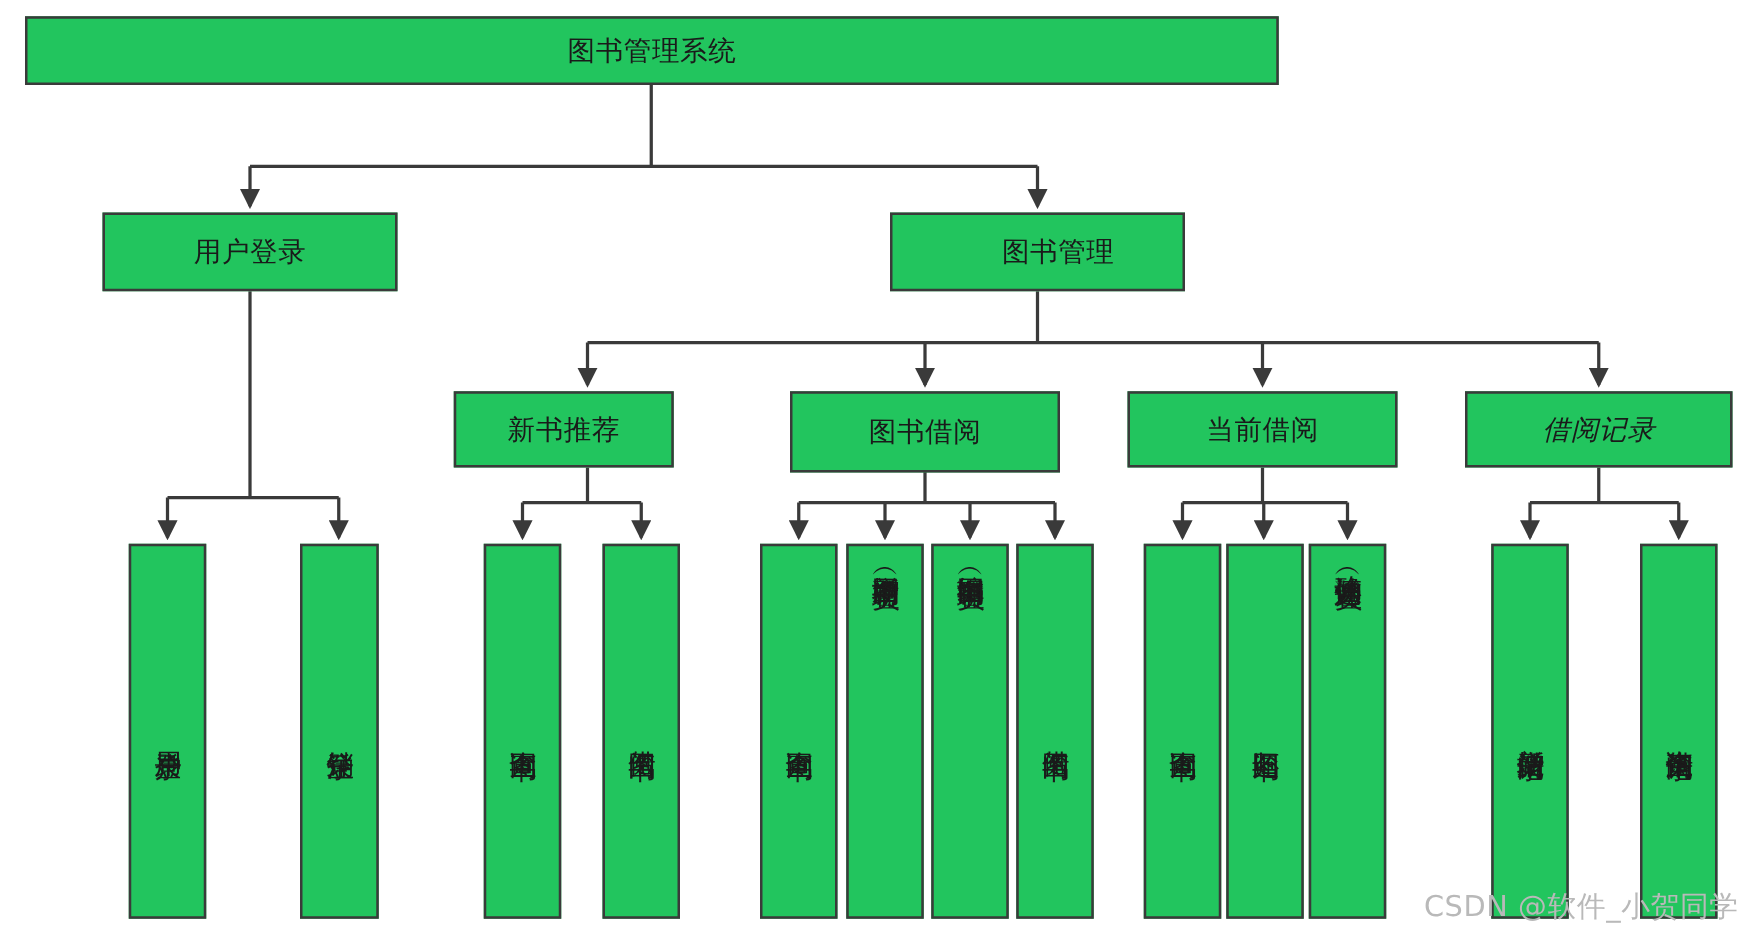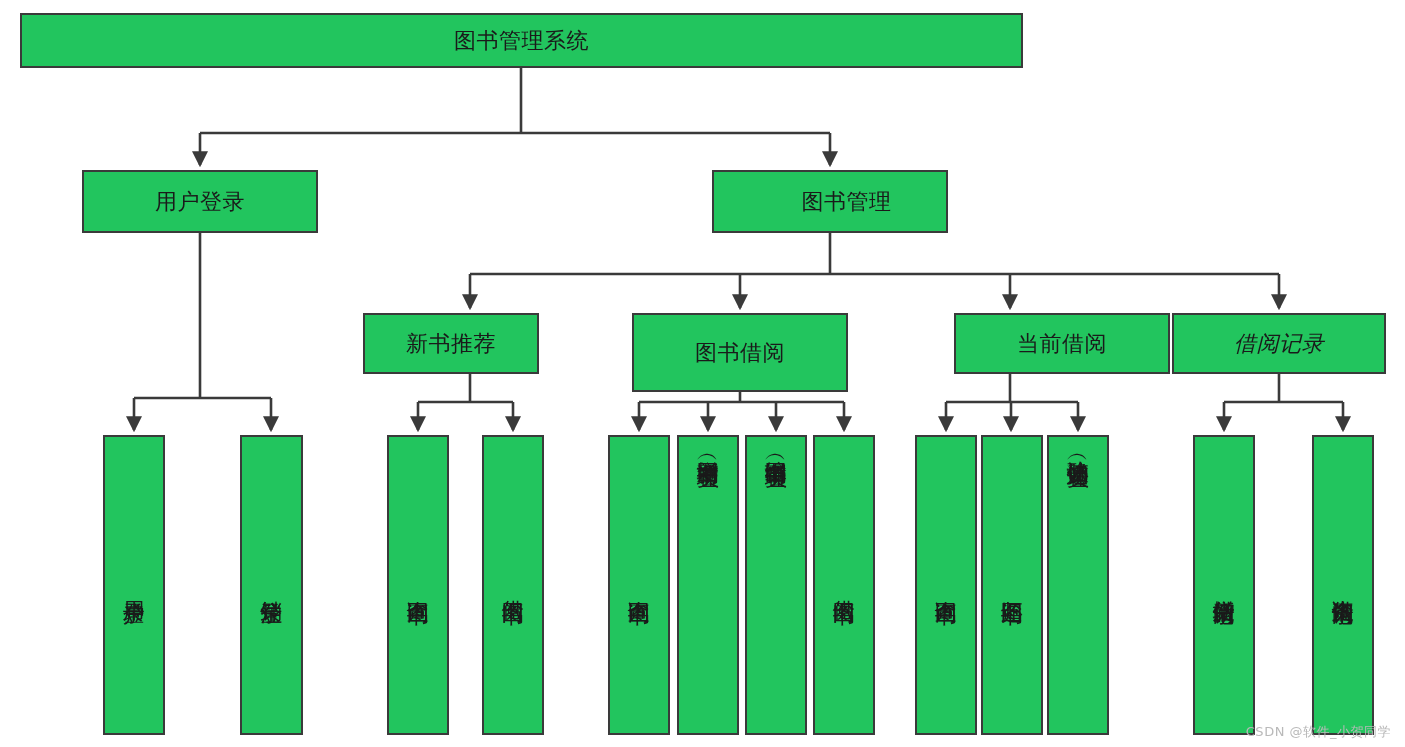--- a/index.html
+++ b/index.html
@@ -51,21 +51,21 @@
     line-height: 1.24;
     letter-spacing: 1px;
     white-space: nowrap;
     display: block;
   }
   .node.vert.pad-mid { padding-top: 0; align-items: center; }
   .watermark {
     position: absolute;
     right: 14px;
     bottom: 6px;
-    font-size: 13px;
+    font-size: 23px;
     color: #b9b9b9;
     letter-spacing: 0.5px;
     user-select: none;
     white-space: nowrap;
   }
 </style>
 </head>
 <body>
 
 <div id="canvas">
@@ -127,24 +127,24 @@
   <div class="node horiz" style="left:82px; top:170px; width:236px; height:63px;">
     <span>用户登录</span>
   </div>
   <div class="node horiz" style="left:712px; top:170px; width:236px; height:63px;padding-left:33px;">
     <span>图书管理</span>
   </div>
 
   <div class="node horiz" style="left:363px; top:313px; width:176px; height:61px;">
     <span>新书推荐</span>
   </div>
-  <div class="node horiz" style="left:632px; top:313px; width:216px; height:79px;">
+  <div class="node horiz" style="left:632px; top:313px; width:216px; height:65px;">
     <span>图书借阅</span>
   </div>
-  <div class="node horiz" style="left:954px; top:313px; width:216px; height:61px;text-align:center;">
+  <div class="node horiz" style="left:902px; top:313px; width:216px; height:61px;text-align:center;">
     <span>当前借阅</span>
   </div>
   <div class="node horiz" style="left:1172px; top:313px; width:214px; height:61px;font-style:italic;">
     <span>借阅记录</span>
   </div>
 
   <div class="node vert pad-mid" style="left:103px; top:435px; width:62px; height:300px;">
     <span class="vtext">用户登录</span>
   </div>
   <div class="node vert pad-mid" style="left:240px; top:435px; width:63px; height:300px;">

